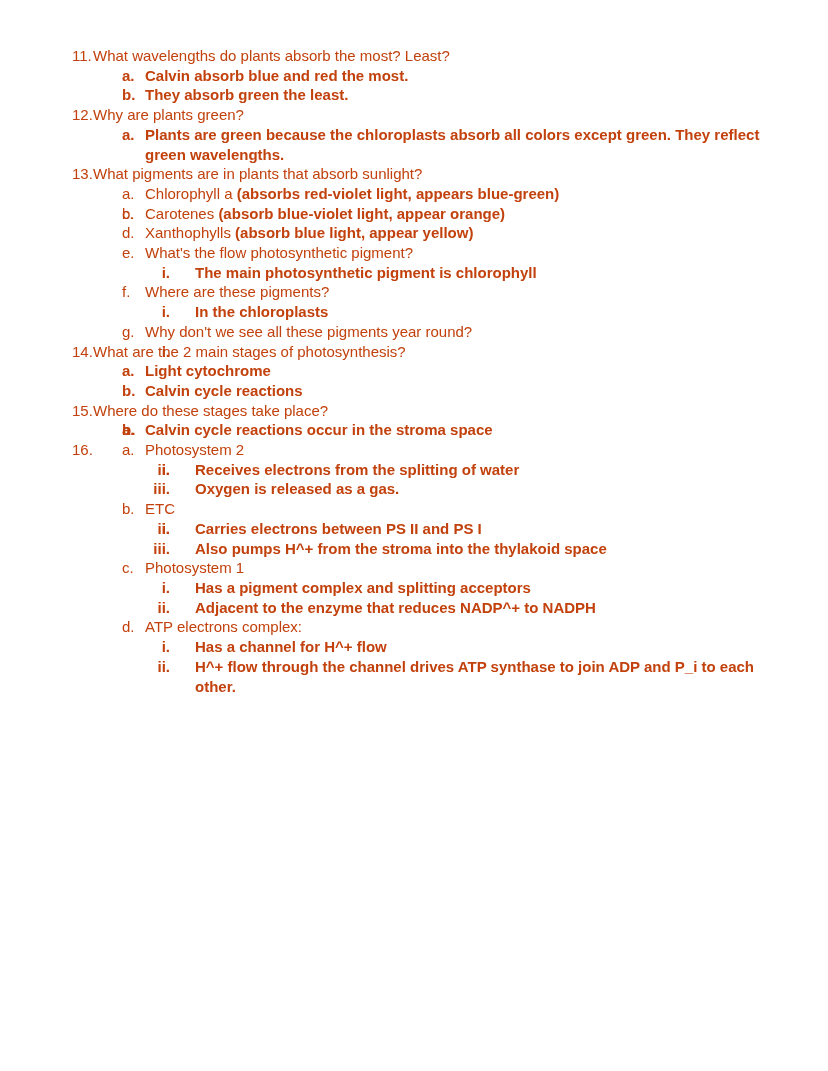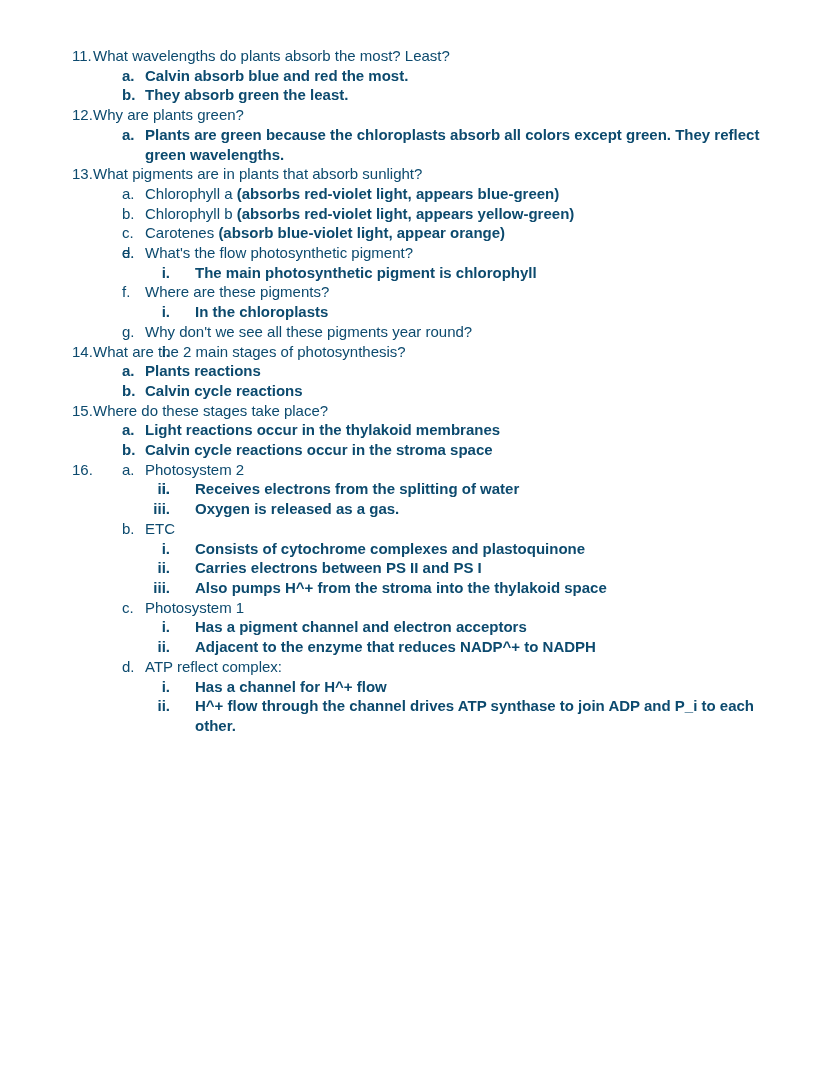--- a/index.html
+++ b/index.html
@@ -38,52 +38,52 @@
     left: 55px;
     width: 43px;
     text-align: right;
   }
   .b { font-weight: bold; }
 </style>
 </head>
 <body>
 
 <div class="page">
-  <div class="content" id="list-root" style="color: #0c4a6e;">
+  <div class="content" id="list-root" style="color: #c2410c;">
       <div class="li l1"><span class="marker">11.</span><span class="text"><span>What wavelengths do plants absorb the most? Least?</span></span></div>
       <div class="li l2"><span class="marker b">a.</span><span class="text"><span class="b">Calvin absorb blue and red the most.</span></span></div>
       <div class="li l2"><span class="marker b">b.</span><span class="text"><span class="b">They absorb green the least.</span></span></div>
       <div class="li l1"><span class="marker">12.</span><span class="text"><span>Why are plants green?</span></span></div>
       <div class="li l2"><span class="marker b">a.</span><span class="text"><span class="b">Plants are green because the chloroplasts absorb all colors except green. They reflect green wavelengths.</span></span></div>
       <div class="li l1"><span class="marker">13.</span><span class="text"><span>What pigments are in plants that absorb sunlight?</span></span></div>
       <div class="li l2"><span class="marker">a.</span><span class="text"><span>Chlorophyll a </span><span class="b">(absorbs red-violet light, appears blue-green)</span></span></div>
-      <div class="li l2"><span class="marker">b.</span><span class="text"><span>Chlorophyll b </span><span class="b">(absorbs red-violet light, appears yellow-green)</span></span></div>
+      <div class="li l2"><span class="marker">b.</span></div>
       <div class="li l2"><span class="marker">c.</span><span class="text"><span>Carotenes </span><span class="b">(absorb blue-violet light, appear orange)</span></span></div>
-      <div class="li l2"><span class="marker">d.</span></div>
+      <div class="li l2"><span class="marker">d.</span><span class="text"><span>Xanthophylls </span><span class="b">(absorb blue light, appear yellow)</span></span></div>
       <div class="li l2"><span class="marker">e.</span><span class="text"><span>What's the flow photosynthetic pigment?</span></span></div>
       <div class="li l3"><span class="marker b">i.</span><span class="text"><span class="b">The main photosynthetic pigment is chlorophyll</span></span></div>
       <div class="li l2"><span class="marker">f.</span><span class="text"><span>Where are these pigments?</span></span></div>
       <div class="li l3"><span class="marker b">i.</span><span class="text"><span class="b">In the chloroplasts</span></span></div>
       <div class="li l2"><span class="marker">g.</span><span class="text"><span>Why don't we see all these pigments year round?</span></span></div>
       <div class="li l3"><span class="marker b">i.</span></div>
       <div class="li l1"><span class="marker">14.</span><span class="text"><span>What are the 2 main stages of photosynthesis?</span></span></div>
-      <div class="li l2"><span class="marker b">a.</span><span class="text"><span class="b">Plants reactions</span></span></div>
+      <div class="li l2"><span class="marker b">a.</span><span class="text"><span class="b">Light cytochrome</span></span></div>
       <div class="li l2"><span class="marker b">b.</span><span class="text"><span class="b">Calvin cycle reactions</span></span></div>
       <div class="li l1"><span class="marker">15.</span><span class="text"><span>Where do these stages take place?</span></span></div>
-      <div class="li l2"><span class="marker b">a.</span><span class="text"><span class="b">Light reactions occur in the thylakoid membranes</span></span></div>
+      <div class="li l2"><span class="marker b">a.</span></div>
       <div class="li l2"><span class="marker b">b.</span><span class="text"><span class="b">Calvin cycle reactions occur in the stroma space</span></span></div>
       <div class="li l1"><span class="marker">16.</span></div>
       <div class="li l2"><span class="marker">a.</span><span class="text"><span>Photosystem 2</span></span></div>
       <div class="li l3"><span class="marker b">i.</span></div>
       <div class="li l3"><span class="marker b">ii.</span><span class="text"><span class="b">Receives electrons from the splitting of water</span></span></div>
       <div class="li l3"><span class="marker b">iii.</span><span class="text"><span class="b">Oxygen is released as a gas.</span></span></div>
       <div class="li l2"><span class="marker">b.</span><span class="text"><span>ETC</span></span></div>
-      <div class="li l3"><span class="marker b">i.</span><span class="text"><span class="b">Consists of cytochrome complexes and plastoquinone</span></span></div>
+      <div class="li l3"><span class="marker b">i.</span></div>
       <div class="li l3"><span class="marker b">ii.</span><span class="text"><span class="b">Carries electrons between PS II and PS I</span></span></div>
       <div class="li l3"><span class="marker b">iii.</span><span class="text"><span class="b">Also pumps H^+ from the stroma into the thylakoid space</span></span></div>
       <div class="li l2"><span class="marker">c.</span><span class="text"><span>Photosystem 1</span></span></div>
-      <div class="li l3"><span class="marker b">i.</span><span class="text"><span class="b">Has a pigment channel and electron acceptors</span></span></div>
+      <div class="li l3"><span class="marker b">i.</span><span class="text"><span class="b">Has a pigment complex and splitting acceptors</span></span></div>
       <div class="li l3"><span class="marker b">ii.</span><span class="text"><span class="b">Adjacent to the enzyme that reduces NADP^+ to NADPH</span></span></div>
-      <div class="li l2"><span class="marker">d.</span><span class="text"><span>ATP reflect complex:</span></span></div>
+      <div class="li l2"><span class="marker">d.</span><span class="text"><span>ATP electrons complex:</span></span></div>
       <div class="li l3"><span class="marker b">i.</span><span class="text"><span class="b">Has a channel for H^+ flow</span></span></div>
       <div class="li l3"><span class="marker b">ii.</span><span class="text"><span class="b">H^+ flow through the channel drives ATP synthase to join ADP and P_i to each other.</span></span></div>
     </div>
 </div>
 
 </body></html>

